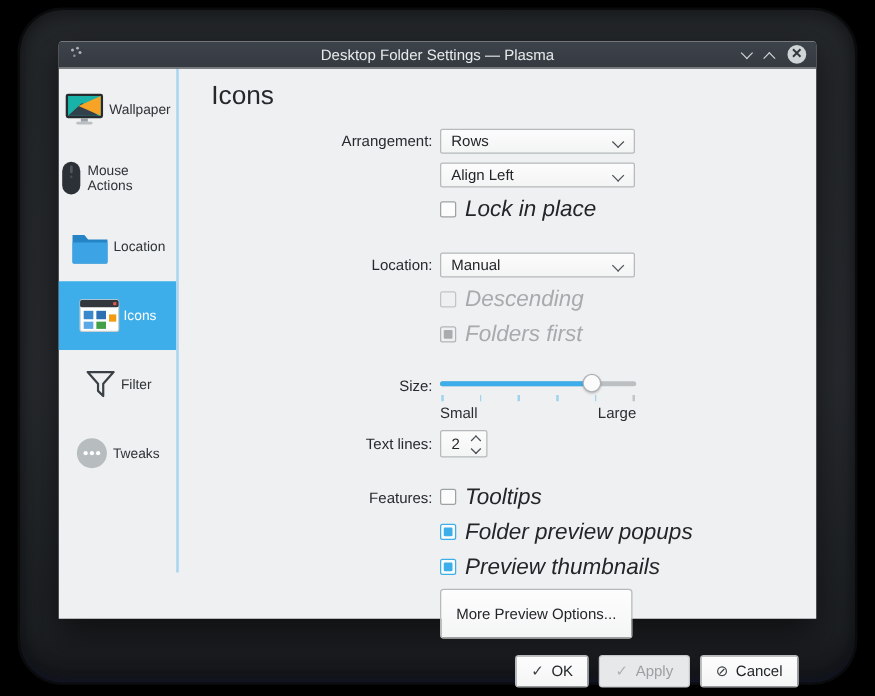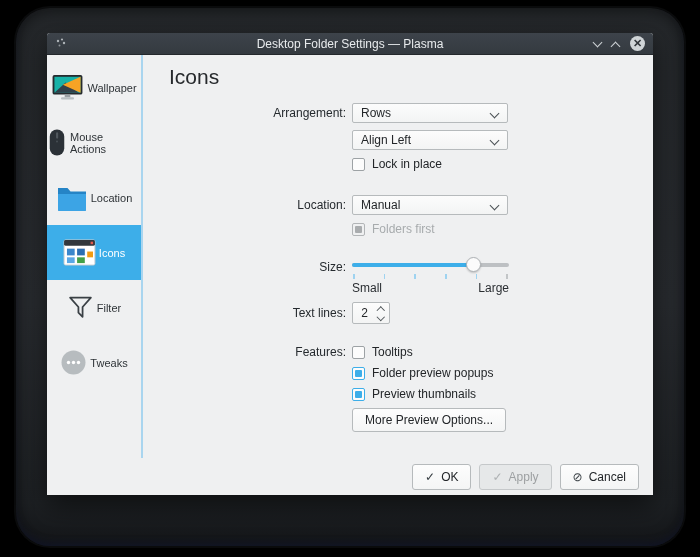--- a/index.html
+++ b/index.html
@@ -51,21 +51,21 @@
   .lbl { width:183px; text-align:right; padding-right:6px; font-size:12px; color:#252a2e; flex:0 0 183px; }
   .spacer { height:17px; }
 
   .combo { width:156px; height:20px; border:1px solid #b6babc; border-radius:2px;
     background:linear-gradient(#fcfcfc,#f3f4f4); display:flex; align-items:center;
     padding:0 8px; font-size:12px; color:#232629; position:relative; }
   .combo .chevron { position:absolute; right:9px; top:7px; width:7px; height:7px; }
   .combo .chevron::before { content:""; position:absolute; width:6px; height:6px;
     border-right:1.4px solid #4a5054; border-bottom:1.4px solid #4a5054; transform:rotate(45deg); top:-1px; }
 
-  .cb { display:flex; align-items:center; gap:7px; font-size:12px; color:#232629; }
+  .cb { display:flex; align-items:center; gap:7px; font-size:18px; color:#232629;font-style:italic; }
   .cb .box { width:13px; height:13px; border:1px solid #9da2a5; border-radius:2px;
     background:#fcfcfc; position:relative; flex:0 0 13px; }
   .cb .box.checked { border-color:#3daee9; }
   .cb .box.checked::after { content:""; position:absolute; left:2px; top:2px; right:2px; bottom:2px;
     background:#3daee9; border-radius:1px; }
   .cb.disabled { color:#a7abad; }
   .cb.disabled .box { border-color:#c2c5c7; background:#eff0f1; }
   .cb.disabled .box.checked { border-color:#b2b5b7; }
   .cb.disabled .box.checked::after { background:#a9acae; }
 
@@ -85,21 +85,21 @@
   .spin { width:38px; height:22px; border:1px solid #b6babc; border-radius:2px;
     background:linear-gradient(#fcfcfc,#f3f4f4); display:flex; align-items:center; font-size:12px; color:#232629; }
   .spin .val { flex:1; text-align:center; }
   .spin .btns { width:13px; display:flex; flex-direction:column; align-items:center; gap:2px; padding-right:3px; }
   .spin .s-chev { width:6px; height:6px; position:relative; }
   .spin .s-chev::before { content:""; position:absolute; width:4.5px; height:4.5px;
     border-right:1.3px solid #4a5054; border-bottom:1.3px solid #4a5054; }
   .spin .s-chev.up::before { transform:rotate(-135deg); top:2px; }
   .spin .s-chev.dn::before { transform:rotate(45deg); top:0px; }
 
-  .push-btn { height:24px; padding:0 12px; border:1px solid #b6babc; border-radius:3px;
+  .push-btn { height:40px; padding:0 12px; border:1px solid #b6babc; border-radius:3px;
     background:linear-gradient(#fdfdfd,#f4f5f5); font-size:12px; color:#232629;
     display:inline-flex; align-items:center; gap:6px; }
 
   
   .footer { flex:0 0 37px; display:flex; align-items:center; justify-content:flex-end;
     gap:8px; padding-right:14px; }
   .footer .push-btn { height:26px; }
   .push-btn .b-icon { font-size:12px; color:#3a4045; }
   .push-btn.disabled { color:#9fa0a2; color:#9da0a2; background:#e6e8e9; border-color:#c5c8ca; }
   .push-btn.disabled .b-icon { color:#aeb1b3; }
@@ -240,20 +240,27 @@
         <div class="spacer"></div>
 
         <div class="row">
           <span class="lbl">Location:</span>
           <div class="combo">
             <span>Manual</span>
             <span class="chevron"></span>
           </div>
         </div>
 
+        <div class="row">
+          <span class="lbl"></span>
+          <label class="cb disabled">
+            <span class="box"></span>
+            <span>Descending</span>
+          </label>
+        </div>
 
         <div class="row">
           <span class="lbl"></span>
           <label class="cb disabled">
             <span class="box checked"></span>
             <span>Folders first</span>
           </label>
         </div>
 
         <div class="spacer" style="height:14px;"></div>

